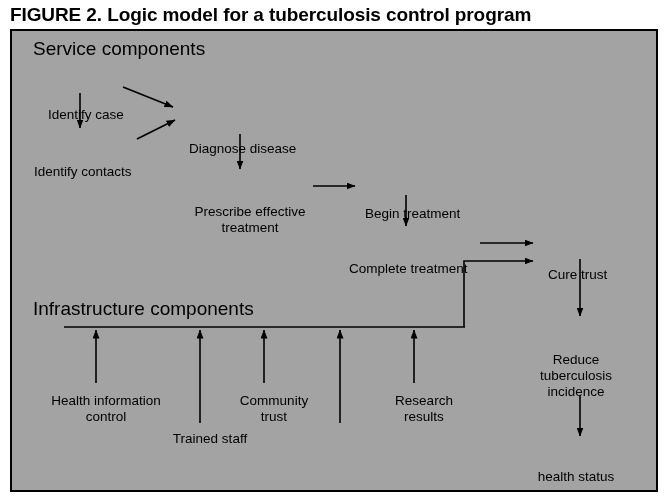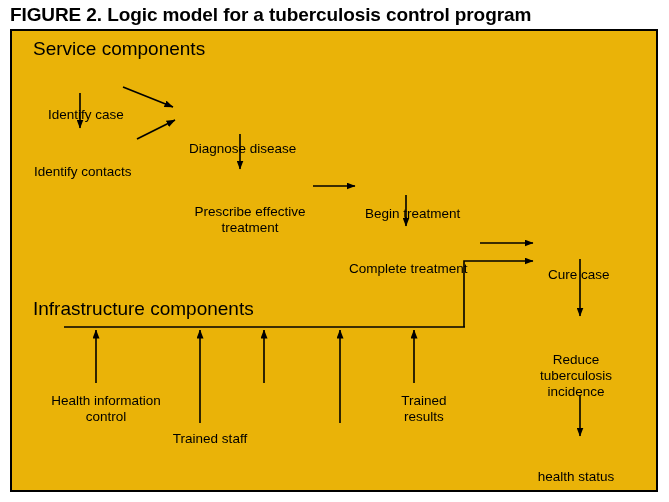--- a/index.html
+++ b/index.html
@@ -30,21 +30,21 @@
 
   
   #figure-panel {
     position: absolute;
     left: 10px;
     top: 29px;
     width: 648px;
     height: 463px;
     border: 2px solid #000000;
     box-sizing: border-box;
-    background: #eab308;
+    background: #a3a3a3;
   }
 
   
   #diagram-svg {
     position: absolute;
     left: 0;
     top: 0;
     width: 100%;
     height: 100%;
     display: block;
@@ -160,21 +160,21 @@
 
   <div class="node" id="node-begin-treatment">
     <span>Begin treatment</span>
   </div>
 
   <div class="node" id="node-complete-treatment">
     <span>Complete treatment</span>
   </div>
 
   <div class="node" id="node-cure-case">
-    <span>Cure case</span>
+    <span>Cure trust</span>
   </div>
 
   <div class="node center" id="node-reduce-tb">
     <div>Reduce</div>
     <div>tuberculosis</div>
     <div>incidence</div>
   </div>
 
   <div class="node center" id="node-improve-population">
     <div>health status</div>
@@ -182,20 +182,24 @@
 
   <div class="node center" id="node-health-information">
     <div>Health information</div>
     <div>control</div>
   </div>
 
   <div class="node center" id="node-trained-staff">
     <div>Trained staff</div>
   </div>
 
+  <div class="node center" id="node-community-trust">
+    <div>Community</div>
+    <div>trust</div>
+  </div>
 
 
   <div class="node center" id="node-research-results">
-    <div>Trained</div>
+    <div>Research</div>
     <div>results</div>
   </div>
 
 </div>
 
 </body></html>

